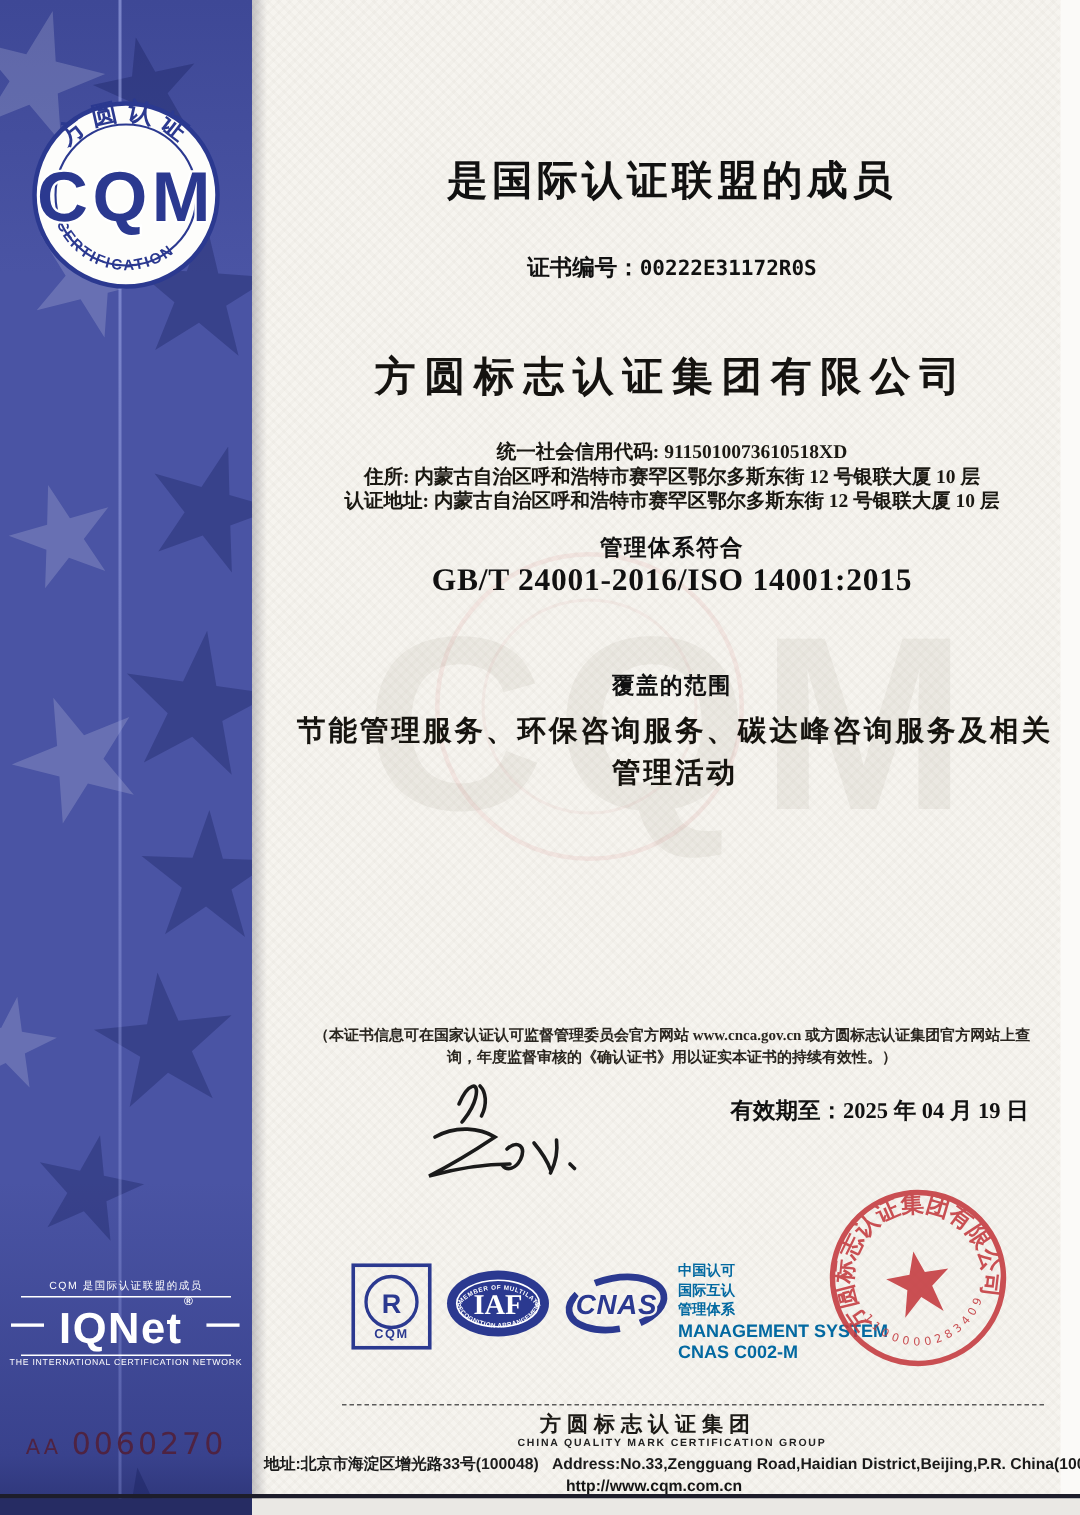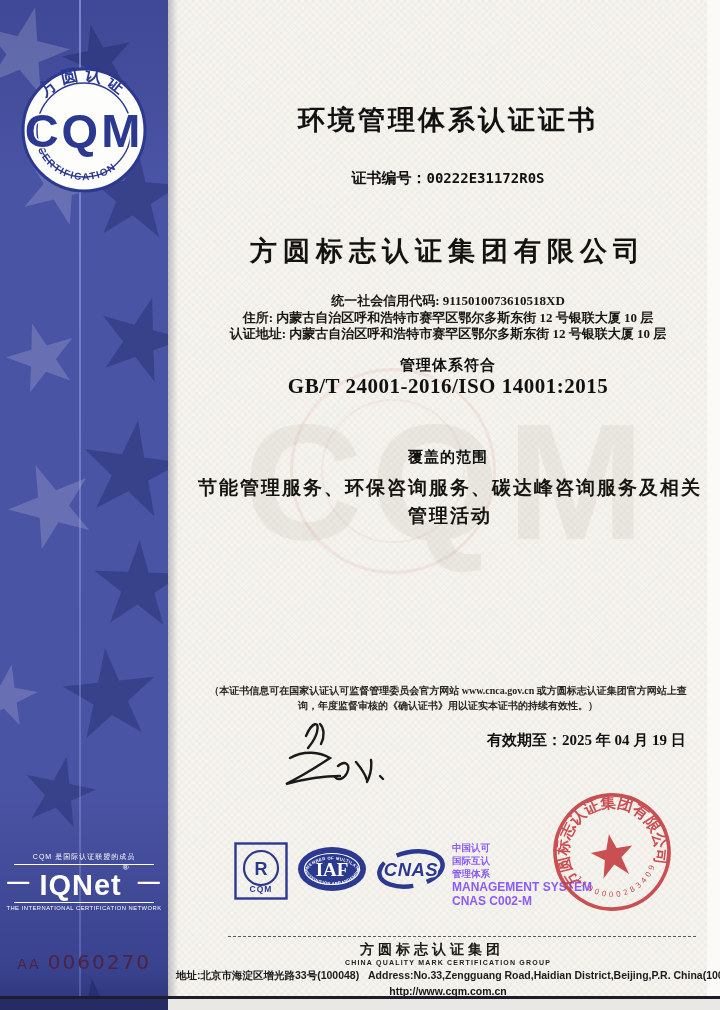--- a/index.html
+++ b/index.html
@@ -73,33 +73,33 @@
     border:2px solid rgba(205,95,95,0.07);}
 
   .dates{position:absolute;left:487px;top:731px;font-size:15px;font-weight:bold;color:#111;}
   .dates .row{height:26px;white-space:nowrap;}
 
   .signature{position:absolute;left:268px;top:714px;}
 
   
   .mark{position:absolute;}
   .accr{position:absolute;left:452px;top:841px;font-family:"Liberation Sans",sans-serif;
-    text-align:left;color:#8b5cf6;}
+    text-align:left;color:#0369a1;}
   .accr .cn{font-size:9.5px;font-weight:600;line-height:13px;}
   .accr .en{font-size:12px;font-weight:bold;line-height:14px;}
 
   
   .footer-line{position:absolute;left:228px;top:936px;width:468px;border-top:1.5px dashed #5a5a5a;}
   .footer-cn{position:absolute;left:174px;top:941px;width:516px;text-align:center;
     font-size:14px;font-weight:bold;letter-spacing:4px;color:#1c1a16;}
   .footer-en{position:absolute;left:190px;top:959px;width:516px;text-align:center;
     font-family:"Liberation Sans",sans-serif;font-size:7px;font-weight:bold;letter-spacing:1.2px;color:#222;}
   .footer-addr{position:absolute;left:176px;top:969px;width:540px;text-align:center;
     font-family:"Liberation Sans",sans-serif;font-size:10.5px;font-weight:600;color:#1b1b1b;white-space:nowrap;}
-  .footer-url{position:absolute;left:190px;top:985px;width:516px;text-align:center;
+  .footer-url{position:absolute;left:178px;top:985px;width:516px;text-align:center;
     font-family:"Liberation Sans",sans-serif;font-size:10.5px;font-weight:bold;color:#151515;}
 </style>
 </head>
 <body>
 
 <div class="page">
 
   <div class="paper"></div>
   <div class="right-margin"></div>
 
@@ -149,21 +149,21 @@
     </div>
 
     <div class="serial">
       <span class="pre">AA</span>
       <span class="num">0060270</span>
     </div>
   </div>
   <div class="paper-shadow"></div>
 
   <div class="content">
-    <div class="doc-title">环境管理体系认证证书</div>
+    <div class="doc-title">是国际认证联盟的成员</div>
     <div class="cert-no"><span>证书编号：</span><span class="num">00222E31172R0S</span></div>
     <div class="company">方圆标志认证集团有限公司</div>
     <div class="info">
       <div>统一社会信用代码: 9115010073610518XD</div>
       <div>住所: 内蒙古自治区呼和浩特市赛罕区鄂尔多斯东街 12 号银联大厦 10 层</div>
       <div>认证地址: 内蒙古自治区呼和浩特市赛罕区鄂尔多斯东街 12 号银联大厦 10 层</div>
     </div>
     <div class="conform">管理体系符合</div>
     <div class="standard">GB/T 24001-2016/ISO 14001:2015</div>
     <div class="scope-label">覆盖的范围</div>

